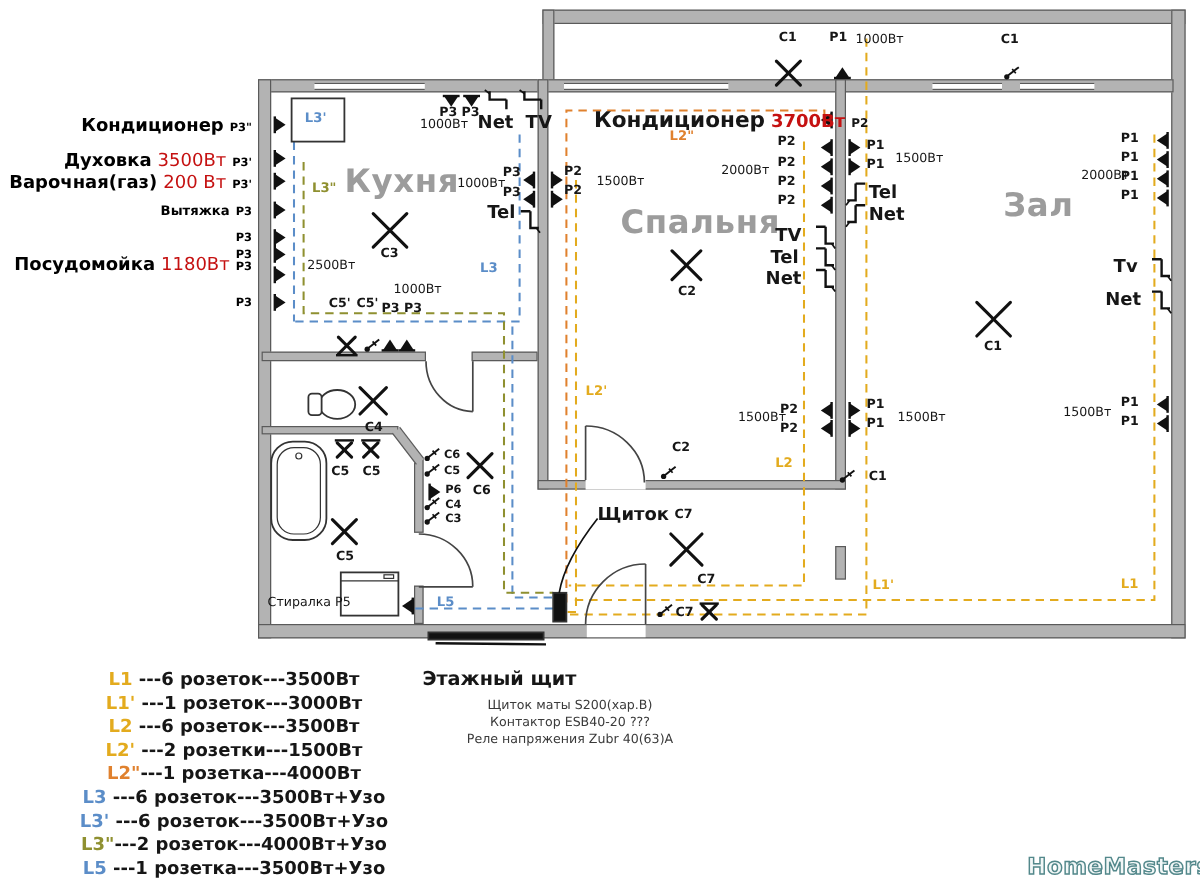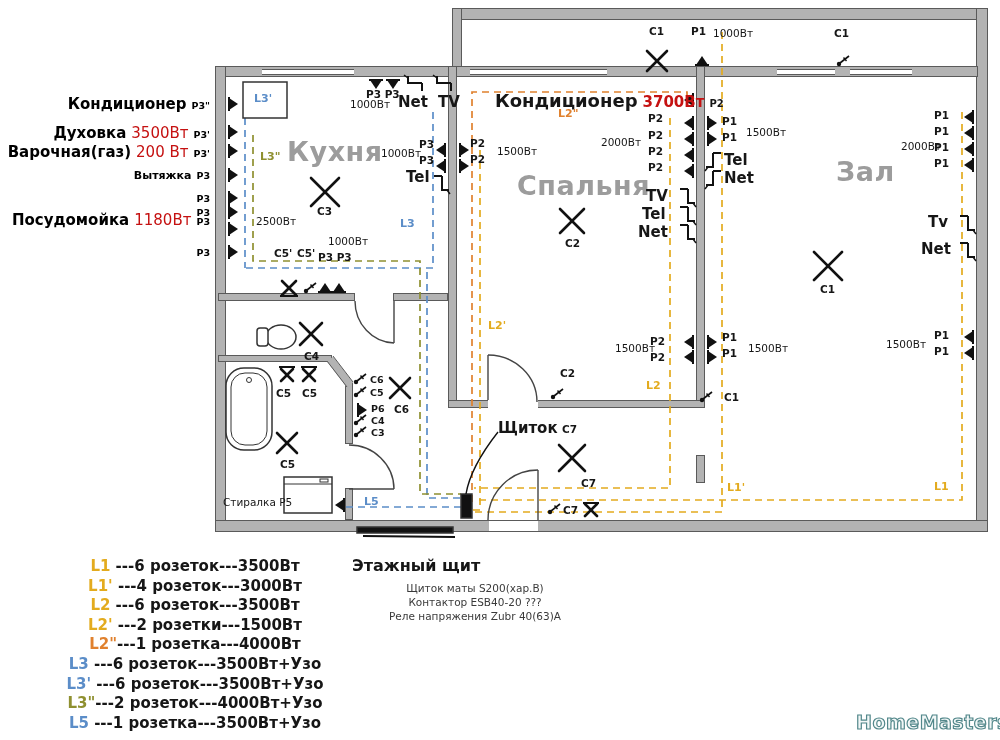--- a/index.html
+++ b/index.html
@@ -337,21 +337,21 @@
   <div class="t" style="left:352px;top:558px;font-size:16px">Этажный щит</div>
 
   <div id="notes">
     <div>Щиток маты S200(хар.В)</div>
     <div>Контактор ESB40-20 ???</div>
     <div>Реле напряжения Zubr 40(63)А</div>
   </div>
 
   <div id="legend">
     <div class="lrow"><span class="gold">L1</span> <span>---6 розеток---3500Вт</span></div>
-    <div class="lrow"><span class="gold">L1'</span> <span>---4 розеток---3000Вт</span></div>
+    <div class="lrow"><span class="gold">L1'</span> <span>---1 розеток---3000Вт</span></div>
     <div class="lrow"><span class="gold">L2</span> <span>---6 розеток---3500Вт</span></div>
     <div class="lrow"><span class="gold">L2'</span> <span>---2 розетки---1500Вт</span></div>
     <div class="lrow"><span class="org">L2"</span><span>---1 розетка---4000Вт</span></div>
     <div class="lrow"><span class="blue">L3</span> <span>---6 розеток---3500Вт+Узо</span></div>
     <div class="lrow"><span class="blue">L3'</span> <span>---6 розеток---3500Вт+Узо</span></div>
     <div class="lrow"><span class="olv">L3"</span><span>---2 розеток---4000Вт+Узо</span></div>
     <div class="lrow"><span class="blue">L5</span> <span>---1 розетка---3500Вт+Узо</span></div>
   </div>
 
   <div id="wm">HomeMasters.ru</div>

